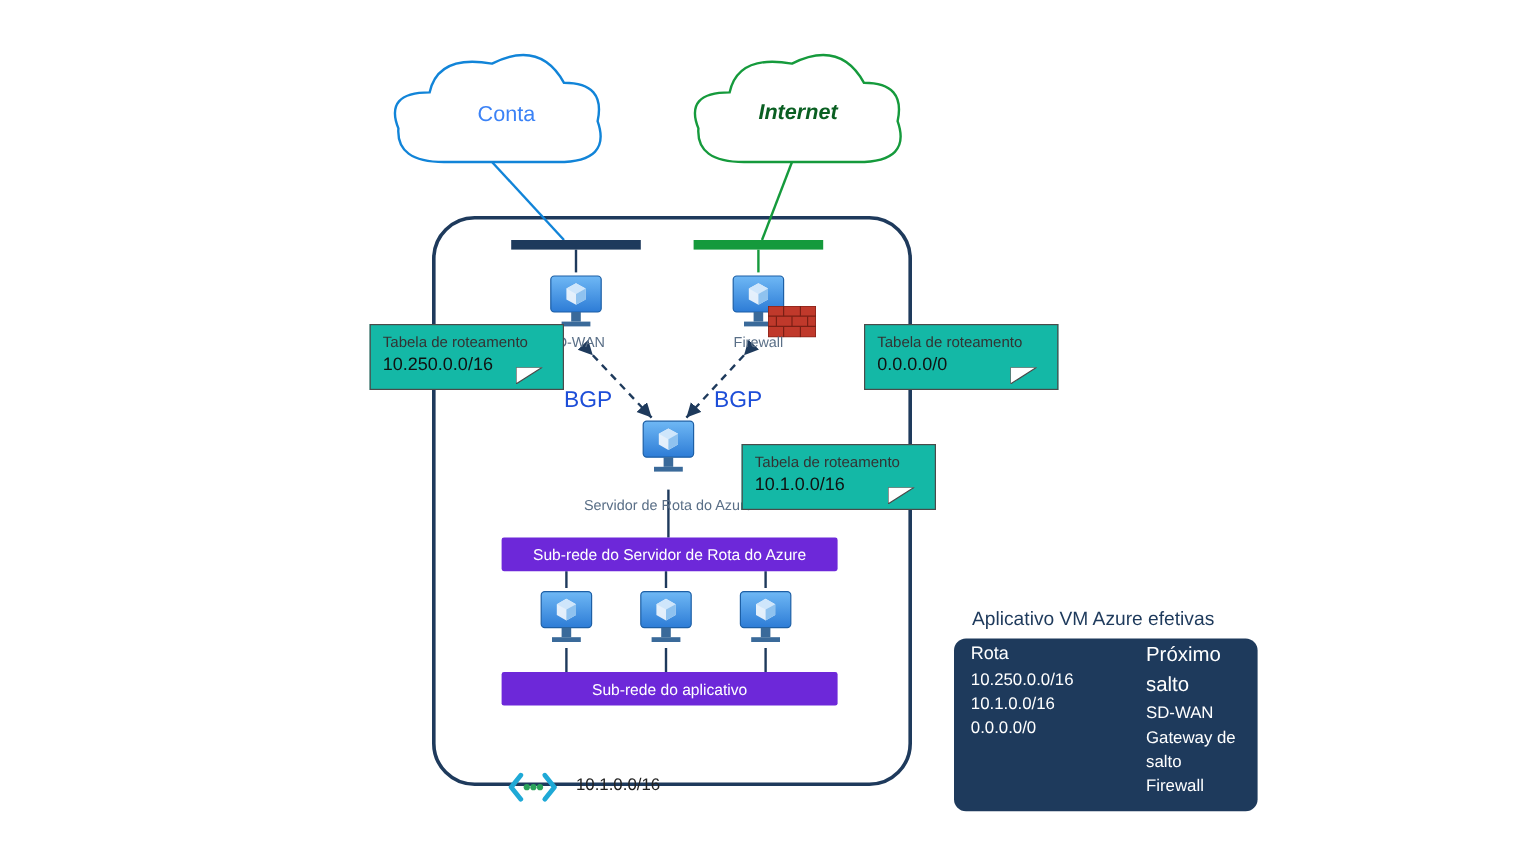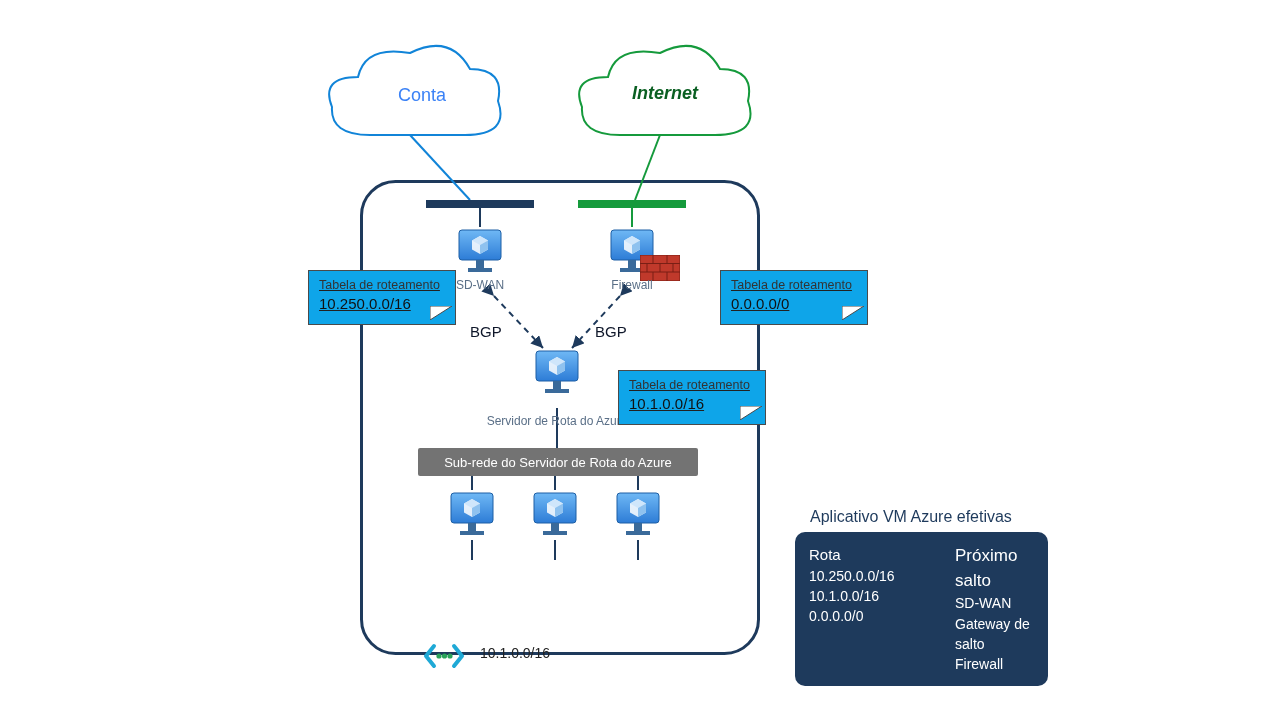--- a/index.html
+++ b/index.html
@@ -1,27 +1,27 @@
 <!DOCTYPE html>
 <html><head>
 <meta charset="utf-8">
 <style>
   html, body { margin:0; padding:0; width:1280px; height:720px; font-family:"Segoe UI",Arial,sans-serif; color:#1e3a5c; background:#fff; }
   .stage { position:relative; width:1280px; height:720px; }
   .abs { position:absolute; }
-  .subnet-bar { background:#737373; color:#fff; display:flex; align-items:center; justify-content:center; font-size:13px; border-radius:2px; }
-  .route-card { background:#0ea5e9; border:1px solid #4a4a4a; padding:6px 8px 10px 10px; font-size:13px; line-height:1.35; color:#222;text-decoration:underline; }
+  .subnet-bar { background:#6d28d9; color:#fff; display:flex; align-items:center; justify-content:center; font-size:13px; border-radius:2px; }
+  .route-card { background:#14b8a6; border:1px solid #4a4a4a; padding:6px 22px 10px 10px; font-size:13px; line-height:1.35; color:#222; }
   .route-card .hdr { font-size:12.5px; color:#333; }
   .route-card .val { font-size:15px; color:#111; }
   .eff-title { color:#1e3a5c; font-size:16px; }
-  .eff-box { background:#1e3a5c; color:#fff; border-radius:10px; padding:12px 14px 12px 14px; font-size:14px; line-height:1.45; }
+  .eff-box { background:#1e3a5c; color:#fff; border-radius:10px; padding:2px 14px 12px 14px; font-size:14px; line-height:1.45; }
   .eff-box .cols { display:flex; gap:36px; }
   .eff-box .col1 { min-width:110px; }
   .lbl { font-size:12px; color:#5a6f87; text-align:center; }
-  .bgp { font-size:15px; color:#0f172a;text-align:right; }
+  .bgp { font-size:19px; color:#1d4ed8;text-align:right; }
   .vnet-cidr { font-size:14px; color:#222; }
   .cloud-label { font-size:18px; }
 </style>
 </head>
 <body>
 
 <div class="stage">
 
   <svg class="abs" style="left:360px; top:180px;" width="400" height="475">
     <rect x="1.5" y="1.5" width="397" height="472" rx="34" ry="34" fill="none" stroke="#1e3a5c" stroke-width="3"></rect>
@@ -155,20 +155,23 @@
     <rect x="4" y="3" width="42" height="30" rx="3" fill="url(#gScr)" stroke="#1d5fa5"></rect>
       <rect x="21" y="33" width="8" height="8" fill="#3a6a9a"></rect>
       <rect x="13" y="41" width="24" height="4" fill="#3a6a9a"></rect>
     <g transform="translate(25,18)">
         <polygon points="0,-9 8,-4.5 8,4.5 0,9 -8,4.5 -8,-4.5" fill="#fff" opacity="0.85"></polygon>
         <polygon points="0,-9 8,-4.5 0,0 -8,-4.5" fill="#cfe6fb"></polygon>
         <polygon points="0,0 8,-4.5 8,4.5 0,9" fill="#8fc2ef"></polygon>
       </g>
   </svg>
 
+  <div class="abs subnet-bar" style="left:418px; top:560px; width:280px; height:28px;">
+    <span>Sub-rede do aplicativo</span>
+  </div>
 
   <div class="abs route-card" style="left:308px; top:270px; width:128px;">
     <div class="hdr">Tabela de roteamento</div>
     <div class="val">10.250.0.0/16</div>
   </div>
   <svg class="abs" style="left:430px; top:306px;" width="22" height="14">
       <path d="M0 0 L22 0 L0 14 Z" fill="#fff" stroke="#4a4a4a"></path>
     </svg>
 
   <div class="abs route-card" style="left:720px; top:270px; width:128px;">

